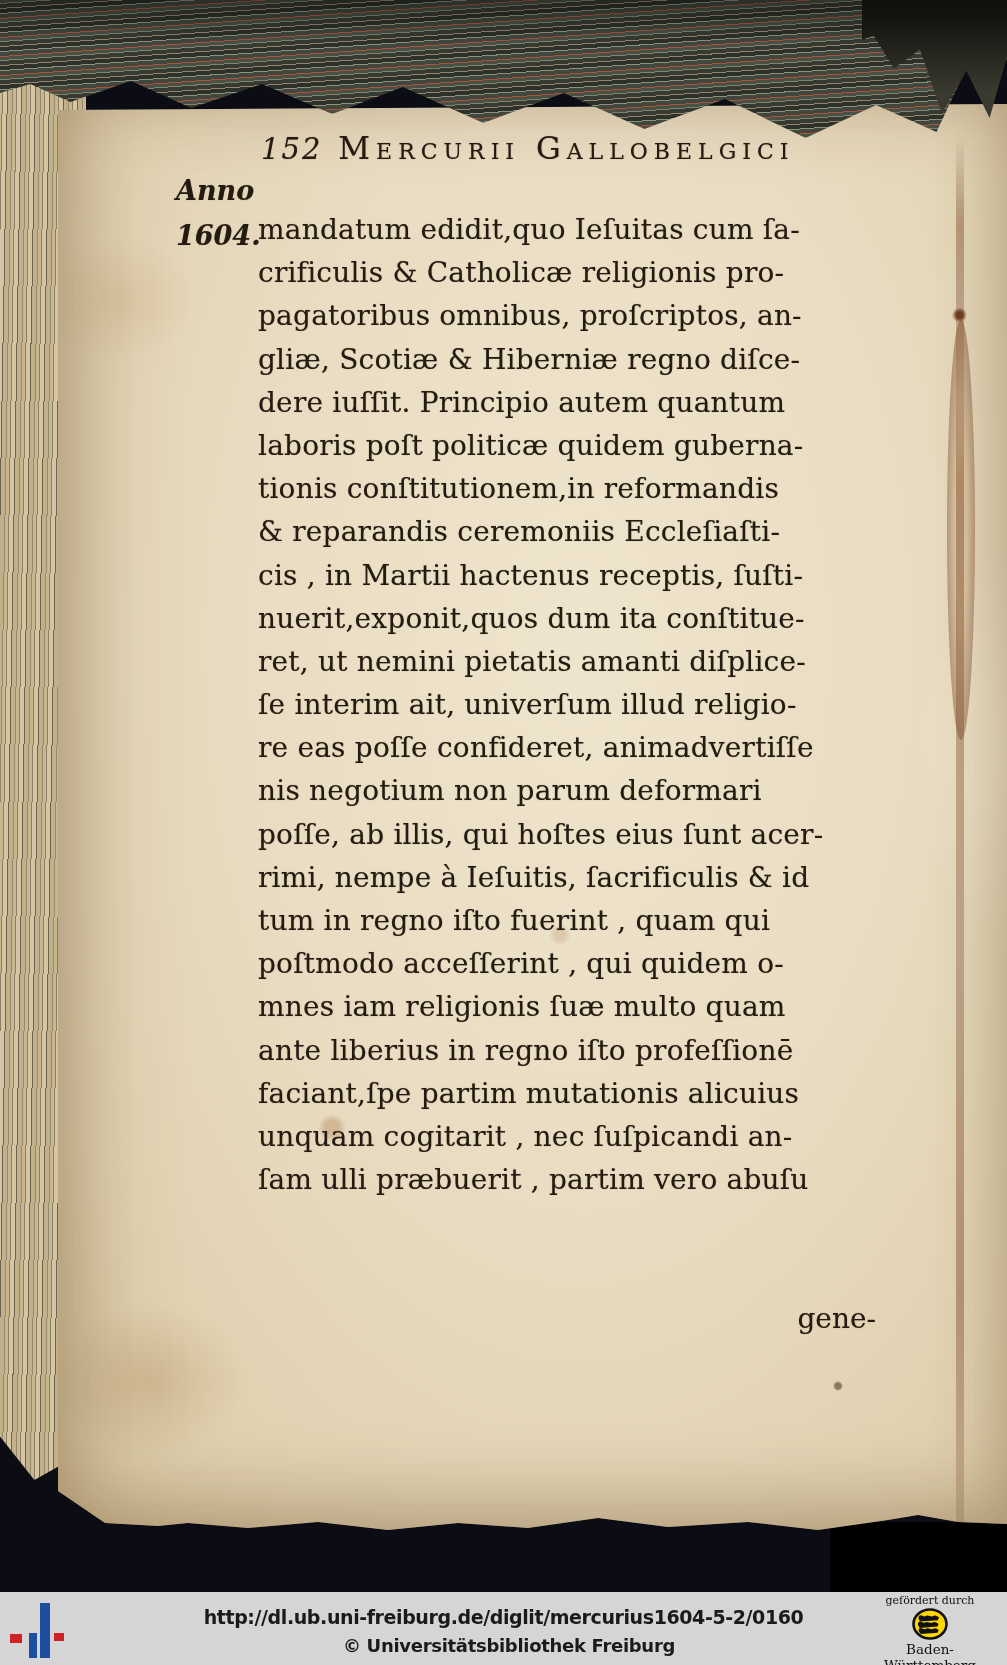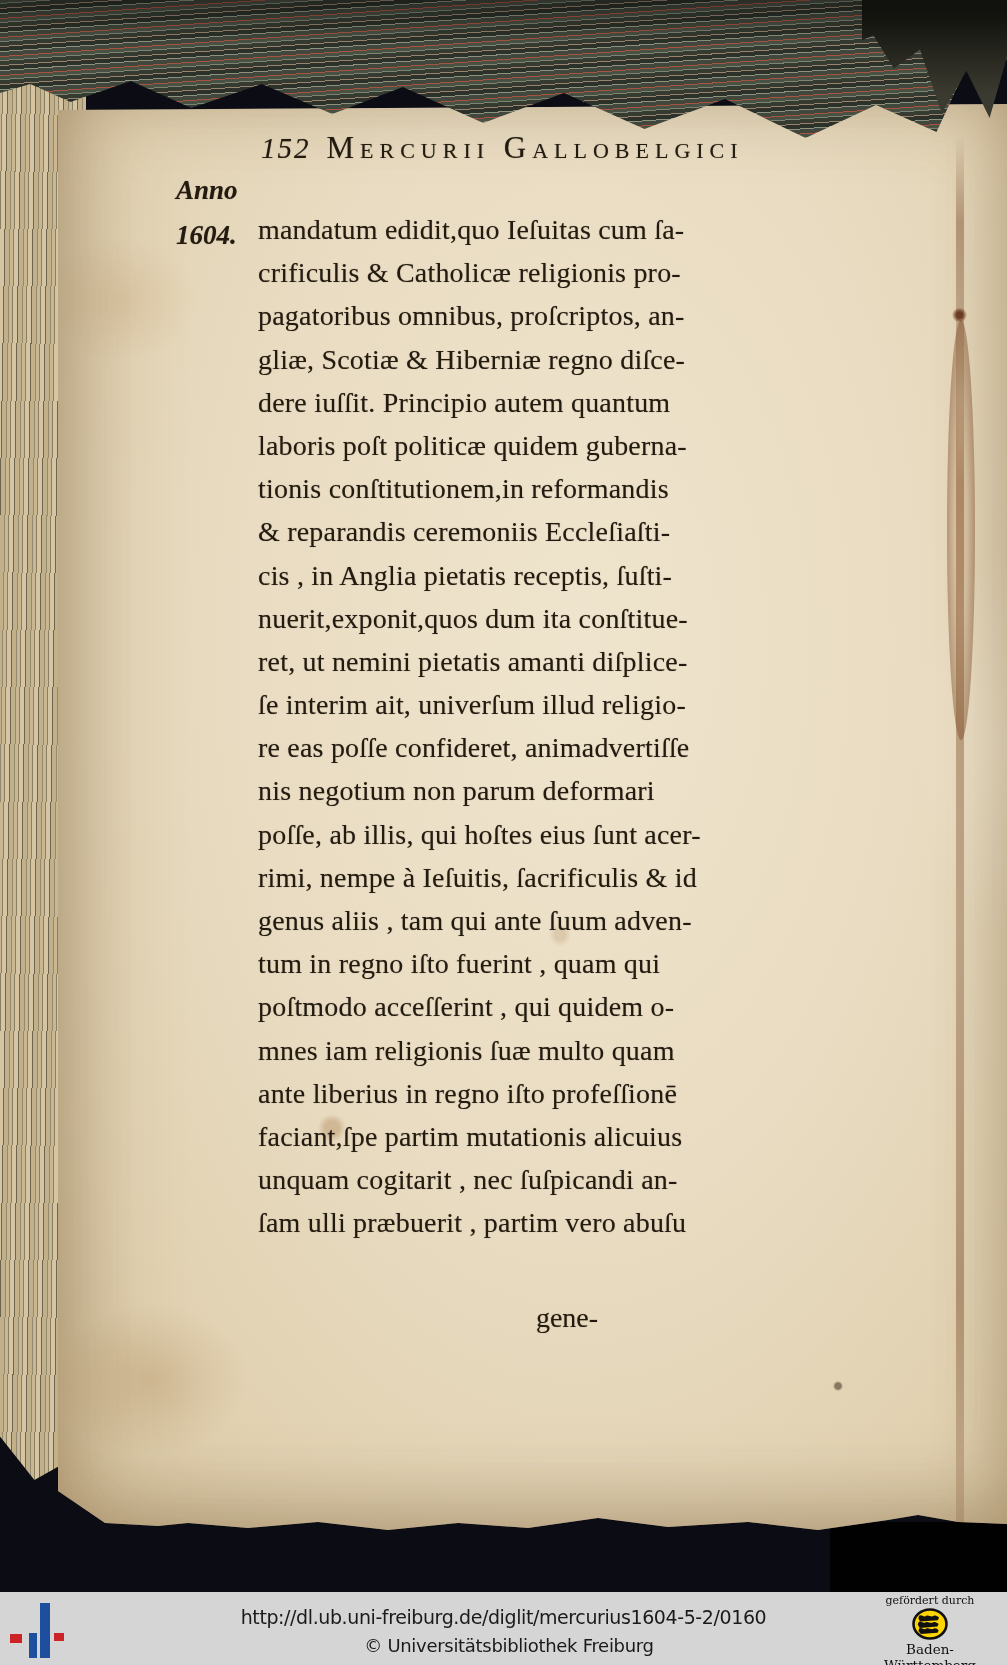--- a/index.html
+++ b/index.html
@@ -22,21 +22,21 @@
       radial-gradient(circle at 502px 839px, rgba(150,100,50,.18) 0 5px, transparent 11px),
       radial-gradient(ellipse 140px 110px at 92px 1284px, rgba(165,125,75,.28), transparent 70%),
       radial-gradient(ellipse 110px 90px at 62px 204px, rgba(190,150,100,.22), transparent 70%),
       radial-gradient(ellipse 120px 260px at 100% 45%, rgba(248,240,220,.5), transparent 75%),
       radial-gradient(ellipse at 55% 38%, #efe4cd 0%, #e9dcc2 45%, #e1d1b1 78%, #d7c49f 100%);
     box-shadow:inset 0 0 70px rgba(120,90,50,.28), inset 40px 0 90px rgba(130,100,60,.18),
                inset 0 -40px 70px rgba(120,90,55,.22);
     clip-path:polygon(0 14px,949px 8px,949px 1428px,900px 1426px,860px 1419px,830px 1424px,
       760px 1434px,690px 1426px,610px 1431px,540px 1422px,470px 1432px,400px 1427px,
       330px 1434px,260px 1426px,190px 1432px,130px 1427px,100px 1430px,47px 1427px,0 1395px);
-    color:#241b10;font-family:Liberation Serif, serif;}
+    color:#241b10;}
 
   
   .crease{position:absolute;left:898px;top:40px;width:8px;height:1450px;
     background:linear-gradient(180deg,rgba(120,75,40,0) 0,rgba(120,75,40,.45) 6%,
       rgba(120,75,40,.25) 18%,rgba(140,90,50,.55) 24%,rgba(120,75,40,.35) 55%,
       rgba(120,75,40,.45) 80%,rgba(120,75,40,.15) 100%);
     border-radius:4px;}
   .crease-oval{position:absolute;left:889px;top:224px;width:28px;height:420px;border-radius:50%;
     background:radial-gradient(ellipse at center,rgba(150,95,50,.18) 30%,rgba(120,70,35,.5) 78%,rgba(120,70,35,0) 92%);}
   .crease-dot{position:absolute;left:894px;top:212px;width:15px;height:14px;border-radius:50%;
@@ -59,34 +59,34 @@
   .running-header{position:absolute;left:203px;top:34px;white-space:nowrap;
     color:#241b10;text-shadow:0 0 1px rgba(36,27,16,.45);}
   .running-header .pagenum{font-style:italic;font-size:29px;letter-spacing:2px;margin-right:16px;}
   .running-header .title{font-variant:small-caps;font-size:31px;letter-spacing:6px;}
   .margin-note{position:absolute;left:118px;top:72px;font-style:italic;font-weight:bold;
     font-size:27px;line-height:45px;color:#241b10;text-shadow:0 0 1px rgba(36,27,16,.4);}
   .margin-note .mn2{}
   .body-text{position:absolute;left:200px;top:80px;width:618px;font-size:28px;
     color:#241b10;text-shadow:0 0 1px rgba(36,27,16,.4);margin-top:32px;}
   .text-line{height:43.2px;line-height:43.2px;white-space:nowrap;letter-spacing:.2px;}
-  .catchword{position:absolute;left:200px;top:1206px;width:618px;text-align:center;
+  .catchword{position:absolute;left:200px;top:1206px;width:618px;text-align:right;
     font-size:28px;color:#241b10;text-shadow:0 0 1px rgba(36,27,16,.4);}
 
   
   .black-step{position:absolute;left:830px;top:1522px;width:177px;height:70px;background:#010102;z-index:1;}
   .footer{position:absolute;left:0;top:1592px;width:1007px;height:73px;background:#d5d5d5;z-index:5;
     font-family:"DejaVu Sans",sans-serif;color:#1a1a1a;}
   .ub-logo{position:absolute;left:0;top:0;width:80px;height:73px;}
   .ub-logo span{position:absolute;display:block;}
   .ub-red-l{left:10px;top:42px;width:12px;height:9px;background:#cc2329;}
   .ub-blue-s{left:29px;top:41px;width:8px;height:25px;background:#1d4f9e;}
   .ub-blue-t{left:40px;top:11px;width:10px;height:55px;background:#1d4f9e;}
   .ub-red-r{left:54px;top:41px;width:10px;height:8px;background:#cc2329;}
-  .footer-center{position:absolute;left:0;top:0;width:1007px;text-align:center;}
+  .footer-center{position:absolute;left:0;top:0;width:1007px;text-align:center;font-weight:bold;}
   .url{margin-top:14px;font-size:19px;letter-spacing:-.4px;}
   .copyright{margin-top:7px;font-size:18px;letter-spacing:-.3px;padding-left:11px;}
   .funding{position:absolute;left:868px;top:2px;width:124px;text-align:center;
     font-family:"DejaVu Serif",serif;color:#111;}
   .funding-label{font-size:11px;}
   .coat{display:block;margin:1px auto 0;}
   .funding-region{font-size:13.5px;margin-top:1px;}
 </style>
 </head>
 <body>
@@ -111,29 +111,28 @@
 
     <div class="body-text">
         <div class="text-line">mandatum edidit,quo Ieſuitas cum ſa-</div>
         <div class="text-line">crificulis &amp; Catholicæ religionis pro-</div>
         <div class="text-line">pagatoribus omnibus, proſcriptos, an-</div>
         <div class="text-line">gliæ, Scotiæ &amp; Hiberniæ regno diſce-</div>
         <div class="text-line">dere iuſſit. Principio autem quantum</div>
         <div class="text-line">laboris poſt politicæ quidem guberna-</div>
         <div class="text-line">tionis conſtitutionem,in reformandis</div>
         <div class="text-line">&amp; reparandis ceremoniis Eccleſiaſti-</div>
-        <div class="text-line">cis , in Anglia pietatis receptis, ſuſti-</div>
+        <div class="text-line">cis , in Martii hactenus receptis, ſuſti-</div>
         <div class="text-line">nuerit,exponit,quos dum ita conſtitue-</div>
         <div class="text-line">ret, ut nemini pietatis amanti diſplice-</div>
         <div class="text-line">ſe interim ait, univerſum illud religio-</div>
         <div class="text-line">re eas poſſe confideret, animadvertiſſe</div>
         <div class="text-line">nis negotium non parum deformari</div>
         <div class="text-line">poſſe, ab illis, qui hoſtes eius ſunt acer-</div>
         <div class="text-line">rimi, nempe à Ieſuitis, ſacrificulis &amp; id</div>
-        <div class="text-line">genus aliis , tam qui ante ſuum adven-</div>
         <div class="text-line">tum in regno iſto fuerint , quam qui</div>
         <div class="text-line">poſtmodo acceſſerint , qui quidem o-</div>
         <div class="text-line">mnes iam religionis ſuæ multo quam</div>
         <div class="text-line">ante liberius in regno iſto profeſſionē</div>
         <div class="text-line">faciant,ſpe partim mutationis alicuius</div>
         <div class="text-line">unquam cogitarit , nec ſuſpicandi an-</div>
         <div class="text-line">ſam ulli præbuerit , partim vero abuſu</div>
       </div>
 
     <div class="catchword">gene-</div>

